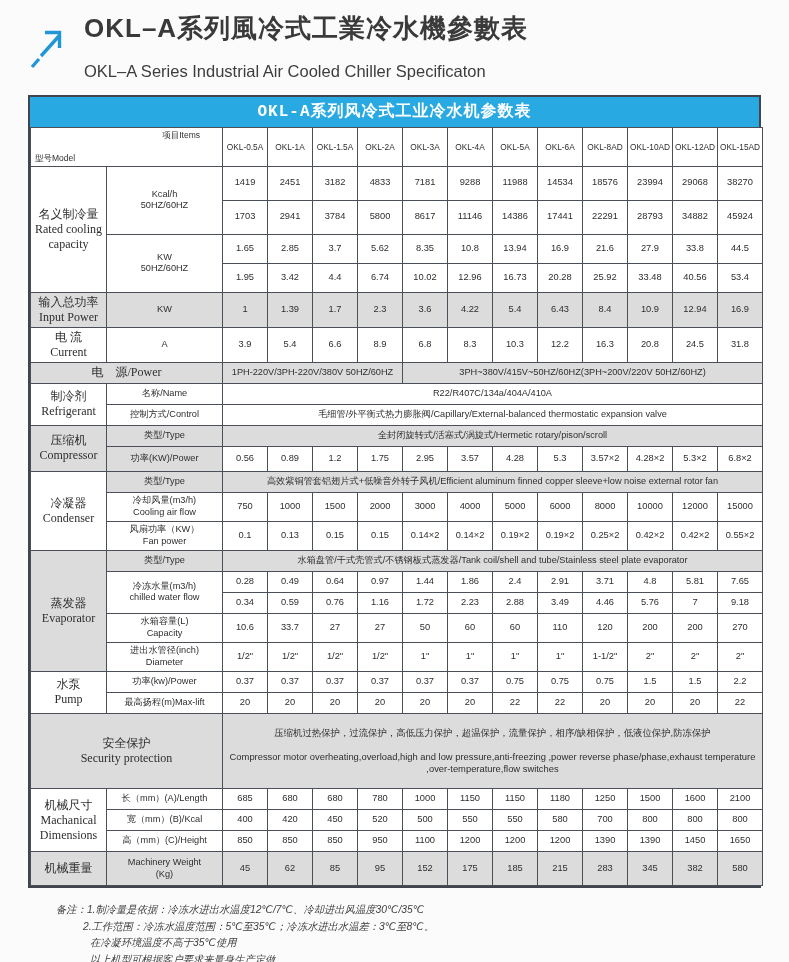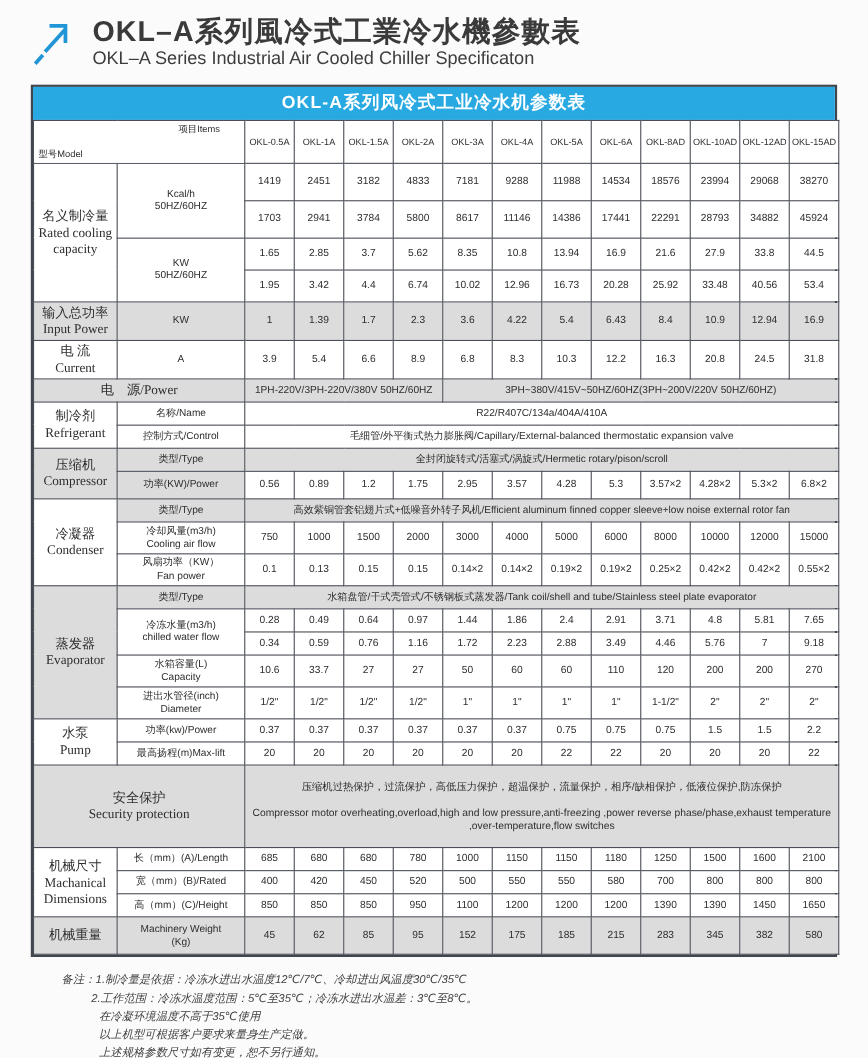--- a/index.html
+++ b/index.html
@@ -10,26 +10,26 @@
   }
   .page {
     width:789px; min-height:962px; margin:0 auto;
     background:#fbfbfb; padding:10px 28px 20px 28px;
   }
   
   .doc-header { display:flex; align-items:center; gap:12px; margin:4px 0 14px 0; }
   .logo { width:44px; height:48px; flex:0 0 auto; }
   .titles { display:flex; flex-direction:column; }
   .title-zh { font-size:26px; font-weight:bold; color:#3a3a3a; letter-spacing:1px; line-height:1.15; }
-  .title-en { font-size:16.5px; color:#3d3d3d; margin-top:0; }
+  .title-en { font-size:16.5px; color:#3d3d3d; margin-top:18px; }
   
   .table-wrap { border:2px solid #41454e; }
   .table-title-bar {
     background:#29a9e1; color:#ffffff; text-align:center;
-    font-size:16px; font-weight:bold; padding:4px 0 5px 0; letter-spacing:1px;
+    font-size:16px; font-weight:bold; padding:4px 0 5px 0; letter-spacing:1px;font-family:Liberation Mono, monospace;
   }
   table.spec {
     width:100%; border-collapse:collapse; table-layout:fixed;
     font-size:9px; color:#2e2e2e;
   }
   table.spec th, table.spec td {
     border:1px solid #4b4f58; text-align:center; vertical-align:middle;
     padding:2px 1px; background:#ffffff; font-weight:normal;
     white-space:pre-line; line-height:1.25; overflow:hidden;
   }
@@ -413,21 +413,21 @@
             <td class="val">1000</td>
             <td class="val">1150</td>
             <td class="val">1150</td>
             <td class="val">1180</td>
             <td class="val">1250</td>
             <td class="val">1500</td>
             <td class="val">1600</td>
             <td class="val">2100</td>
           </tr>
         <tr class="h22">
-          <td class="lbl">宽（mm）(B)/Rated</td>
+          <td class="lbl">宽（mm）(B)/Kcal</td>
         <td class="val">400</td>
             <td class="val">420</td>
             <td class="val">450</td>
             <td class="val">520</td>
             <td class="val">500</td>
             <td class="val">550</td>
             <td class="val">550</td>
             <td class="val">580</td>
             <td class="val">700</td>
             <td class="val">800</td>

